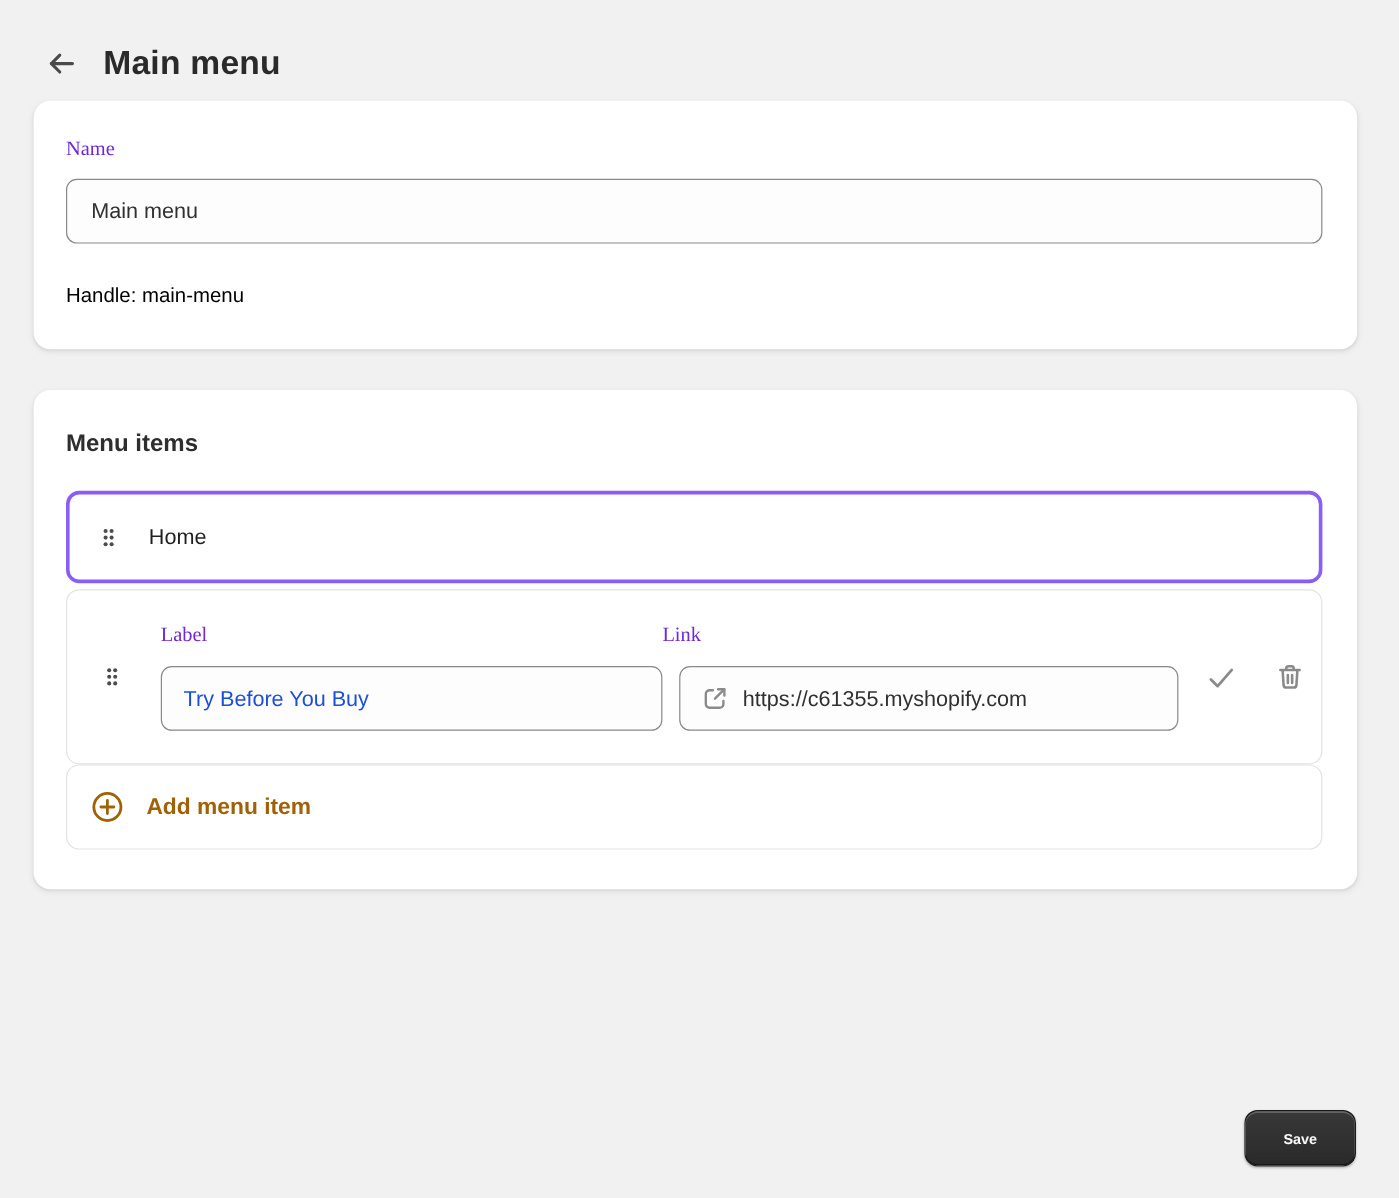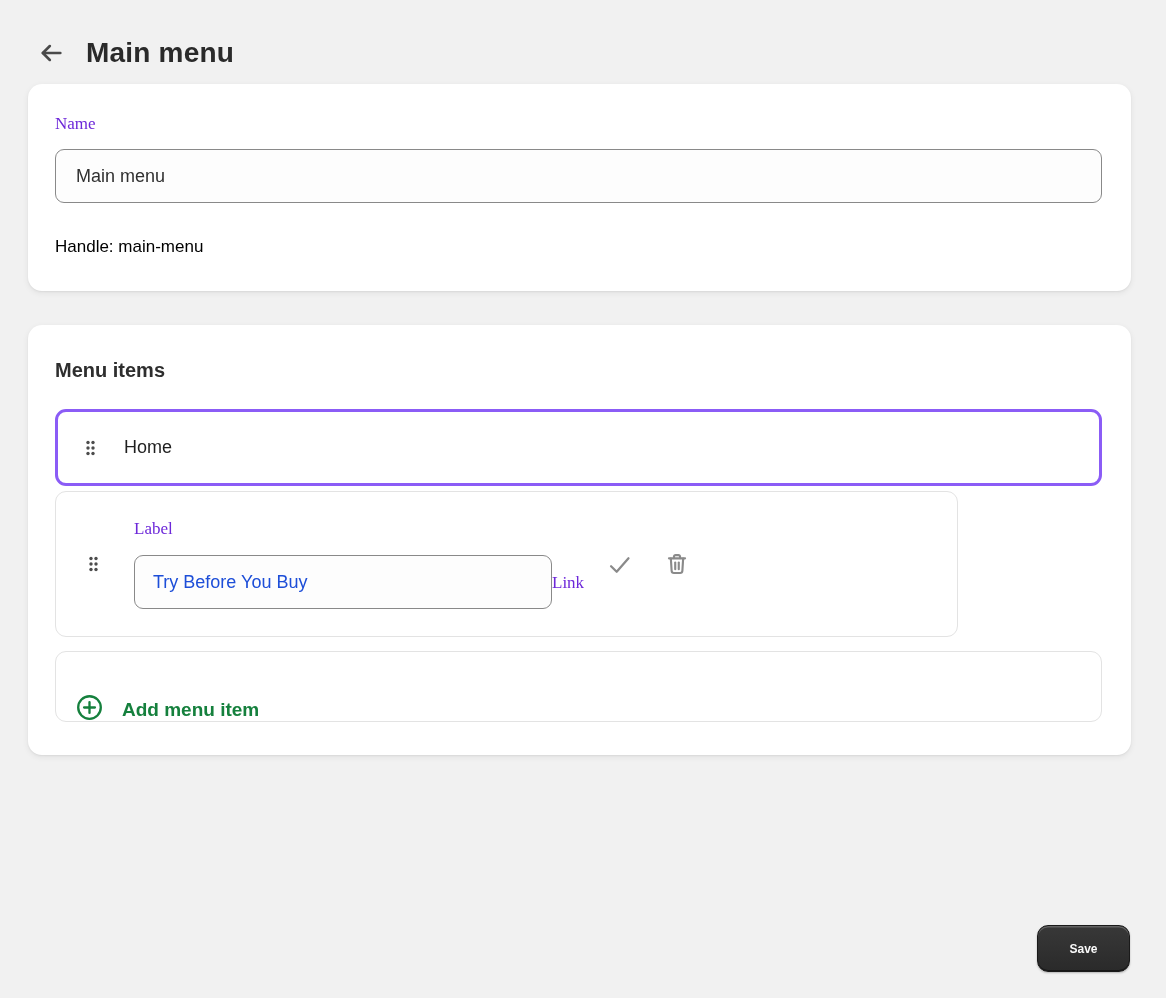--- a/index.html
+++ b/index.html
@@ -58,23 +58,23 @@
     cursor:pointer;
   }
   .drag-handle {
     width:14px; height:18px; display:flex; align-items:center; justify-content:center;
     cursor:grab; color:#4c4c4c; flex:0 0 auto;
   }
   .menu-row .item-label { font-size:18px; color:#1f1f1f; margin-left:27px; }
 
   
   .edit-row {
-    width:903px; height:146px;
+    width:1047px; height:146px;
     border:1px solid #e3e3e3; border-radius:11px;
-    background:#fff; margin-bottom:14px;
+    background:#fff; 
     display:flex; align-items:center; padding-left:30px;
   }
   .edit-fields { display:flex; align-items:flex-end; margin-left:34px; }
   .field-group { display:flex; flex-direction:column; }
   .field-group .field-label { margin-bottom:16px; }
   .label-input {
     width:418px; height:54px;
     background:#fdfdfd; border:1px solid #898989; border-radius:9px;
     font-family:"Liberation Sans", sans-serif; font-size:18px; color:#1d4ed8;
     padding:0 18px; outline:none;
@@ -176,20 +176,30 @@
       </span>
 
       <div class="edit-fields">
         <div class="field-group">
           <div class="field-label">Label</div>
           <input class="label-input" type="text" value="Try Before You Buy" style="">
         </div>
 
         <div class="field-group">
           <div class="field-label">Link</div>
+          <div class="link-box">
+            <span style="display:flex;">
+              <svg width="23" height="23" viewBox="0 0 22 22" fill="none" stroke="currentColor" stroke-width="1.9" stroke-linecap="round" stroke-linejoin="round">
+                <path d="M18 12.5 V15 a3 3 0 0 1 -3 3 H7 a3 3 0 0 1 -3 -3 V7 a3 3 0 0 1 3 -3 h2.6"></path>
+                <path d="M11.3 10.7 L18.6 3.4"></path>
+                <path d="M13.8 3.2 h5 v5"></path>
+              </svg>
+            </span>
+            <input class="link-input" type="text" value="https://c61355.myshopify.com" style="">
+          </div>
         </div>
       </div>
 
       <button class="icon-btn confirm-btn">
         <span style="display:flex;">
           <svg width="27" height="27" viewBox="0 0 24 24" fill="none" stroke="currentColor" stroke-width="2" stroke-linecap="round" stroke-linejoin="round">
             <path d="M4.5 13.5 l5 5 L20 6.5"></path>
           </svg>
         </span>
       </button>
@@ -200,21 +210,21 @@
             <path d="M4.2 6.2 h13.6"></path>
             <path d="M8.4 6 V4.9 a1.4 1.4 0 0 1 1.4 -1.4 h2.4 a1.4 1.4 0 0 1 1.4 1.4 V6"></path>
             <path d="M5.8 6.4 l.65 10.3 a2 2 0 0 0 2 1.9 h5.1 a2 2 0 0 0 2 -1.9 L16.2 6.4"></path>
             <path d="M9.5 9.8 v5.6"></path>
             <path d="M12.5 9.8 v5.6"></path>
           </svg>
         </span>
       </button>
     </div>
 
-    <div class="add-row" style="color:#15803d;align-items:flex-end;">
+    <div class="add-row" style="color:#a16207;">
       <span class="plus-wrap">
         <svg width="27" height="27" viewBox="0 0 22 22" fill="none" stroke="currentColor" stroke-width="1.9" stroke-linecap="round">
           <circle cx="11" cy="11" r="9.2"></circle>
           <path d="M11 6.6 v8.8"></path>
           <path d="M6.6 11 h8.8"></path>
         </svg>
       </span>
       <span class="add-label">Add menu item</span>
     </div>
   </div>

